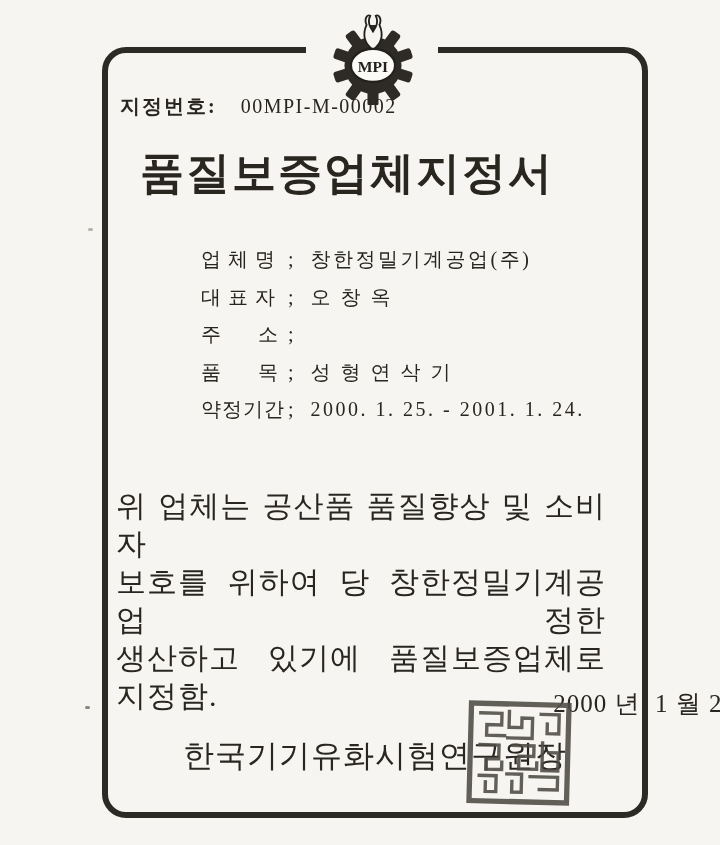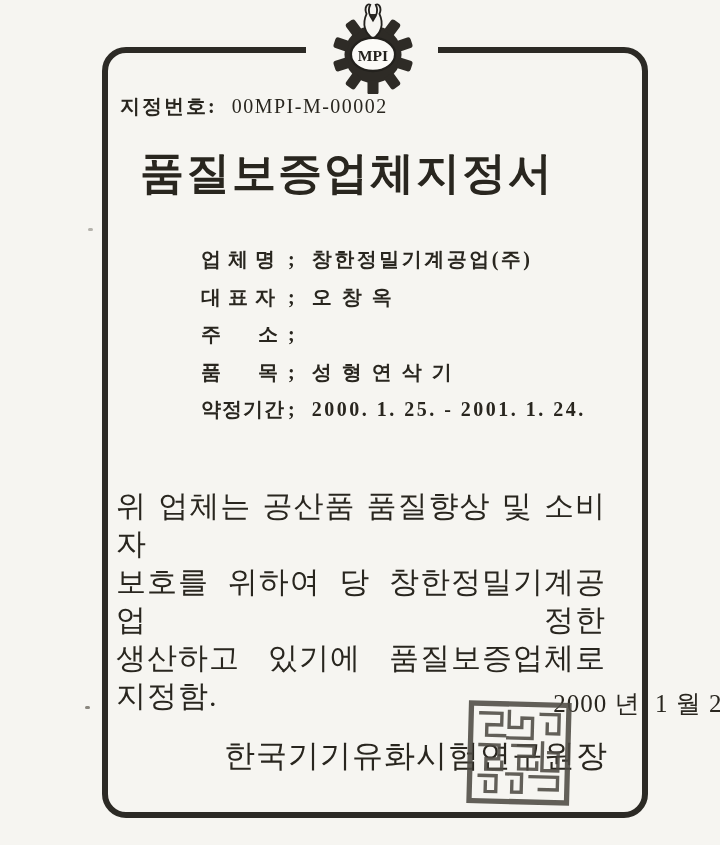--- a/index.html
+++ b/index.html
@@ -14,57 +14,57 @@
   .frame{
     position:absolute;left:102px;top:47px;width:546px;height:771px;
     box-sizing:border-box;border:6px solid #2c2a25;border-radius:24px;
     background:transparent;z-index:1;
   }
   .frame-mask{
     position:absolute;left:306px;top:42px;width:132px;height:16px;
     background:#f6f5f1;z-index:2;
   }
   .logo{
-    position:absolute;left:327px;top:2px;width:92px;height:92px;z-index:3;text-decoration:underline;
+    position:absolute;left:327px;top:13px;width:92px;height:92px;z-index:3;text-decoration:underline;
   }
   .designation{
     position:absolute;left:120px;top:93px;z-index:4;
-    display:flex;align-items:baseline;gap:15px;
+    display:flex;align-items:baseline;gap:24px;
     font-size:20px;
   }
   .designation .lab{letter-spacing:2px;font-weight:600;}
   .designation .num{letter-spacing:1.5px;}
   .cert-title{
     position:absolute;left:102px;top:144px;width:490px;z-index:4;
     text-align:center;font-size:44px;font-weight:bold;letter-spacing:2px;
     white-space:nowrap;
   }
   .fields{
-    position:absolute;left:201px;top:246px;z-index:4;font-weight:bold;
+    position:absolute;left:201px;top:246px;z-index:4;
   }
   .field-row{
     display:flex;align-items:baseline;height:37.6px;font-size:20px;
   }
   .field-label{display:inline-block;min-width:86px;letter-spacing:1px;white-space:pre;}
   .field-sep{margin-left:1px;}
   .field-value{margin-left:17px;letter-spacing:2.5px;white-space:pre;}
   .body-text{
     position:absolute;left:116px;top:487px;width:490px;z-index:4;
   }
   .body-line{
     font-size:30px;line-height:38px;letter-spacing:1px;
     text-align:justify;text-align-last:justify;white-space:normal;
   }
   .date-line{
     position:absolute;left:102px;top:687px;width:660px;z-index:4;
     text-align:right;font-size:25px;letter-spacing:1px;white-space:pre;
   }
   .issuer-line{
     position:absolute;left:102px;top:735px;width:546px;z-index:4;
-    text-align:center;font-size:31px;letter-spacing:1px;white-space:nowrap;padding-left:41px;
+    text-align:center;font-size:31px;letter-spacing:1px;white-space:nowrap;
   }
   .seal{
     position:absolute;left:466px;top:697px;width:106px;height:112px;z-index:5;
     transform:rotate(1.5deg);opacity:.88;
   }
   .speck{
     position:absolute;width:5px;height:3px;background:#8a877f;border-radius:2px;z-index:1;
   }
   .speck.s1{left:85px;top:706px;}
   .speck.s2{left:88px;top:228px;opacity:.6;}

